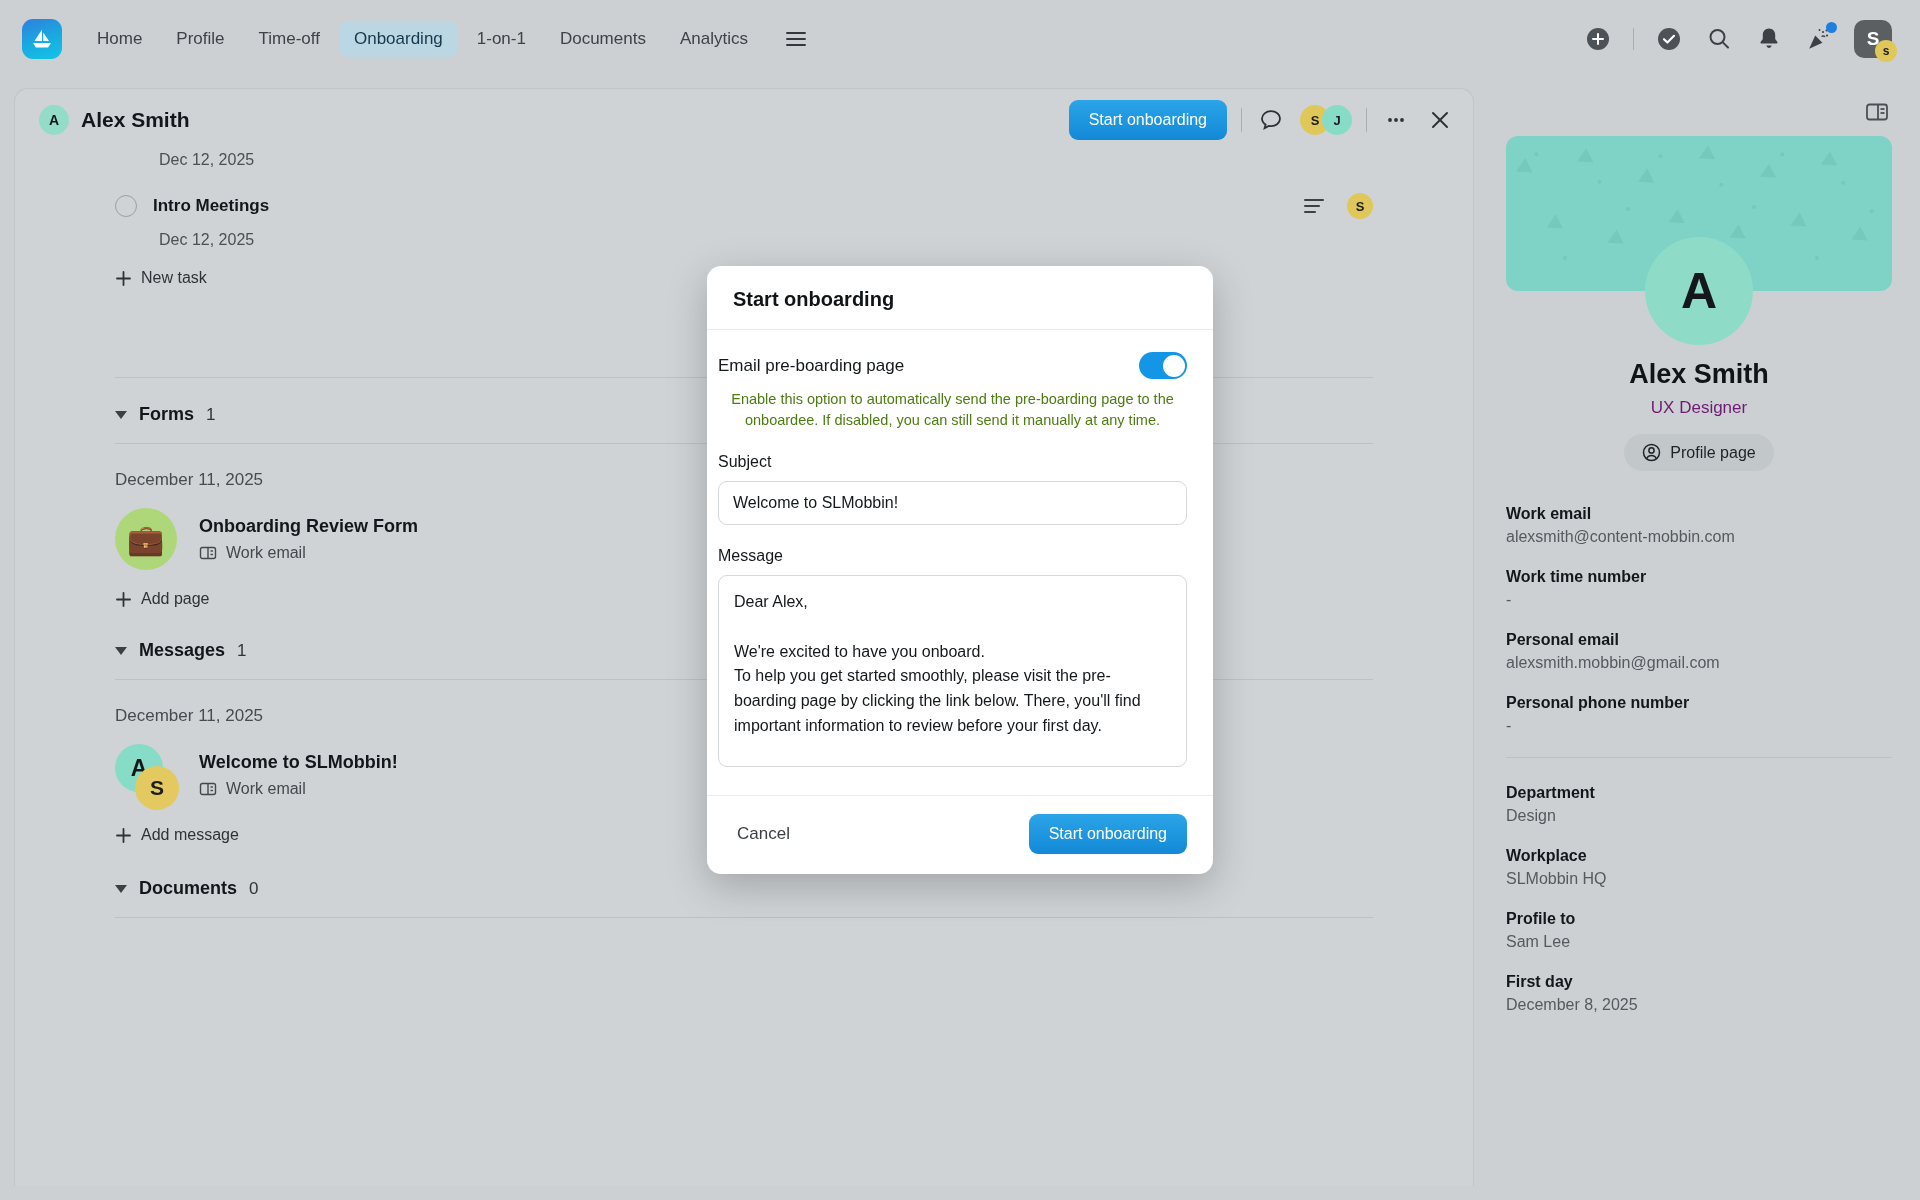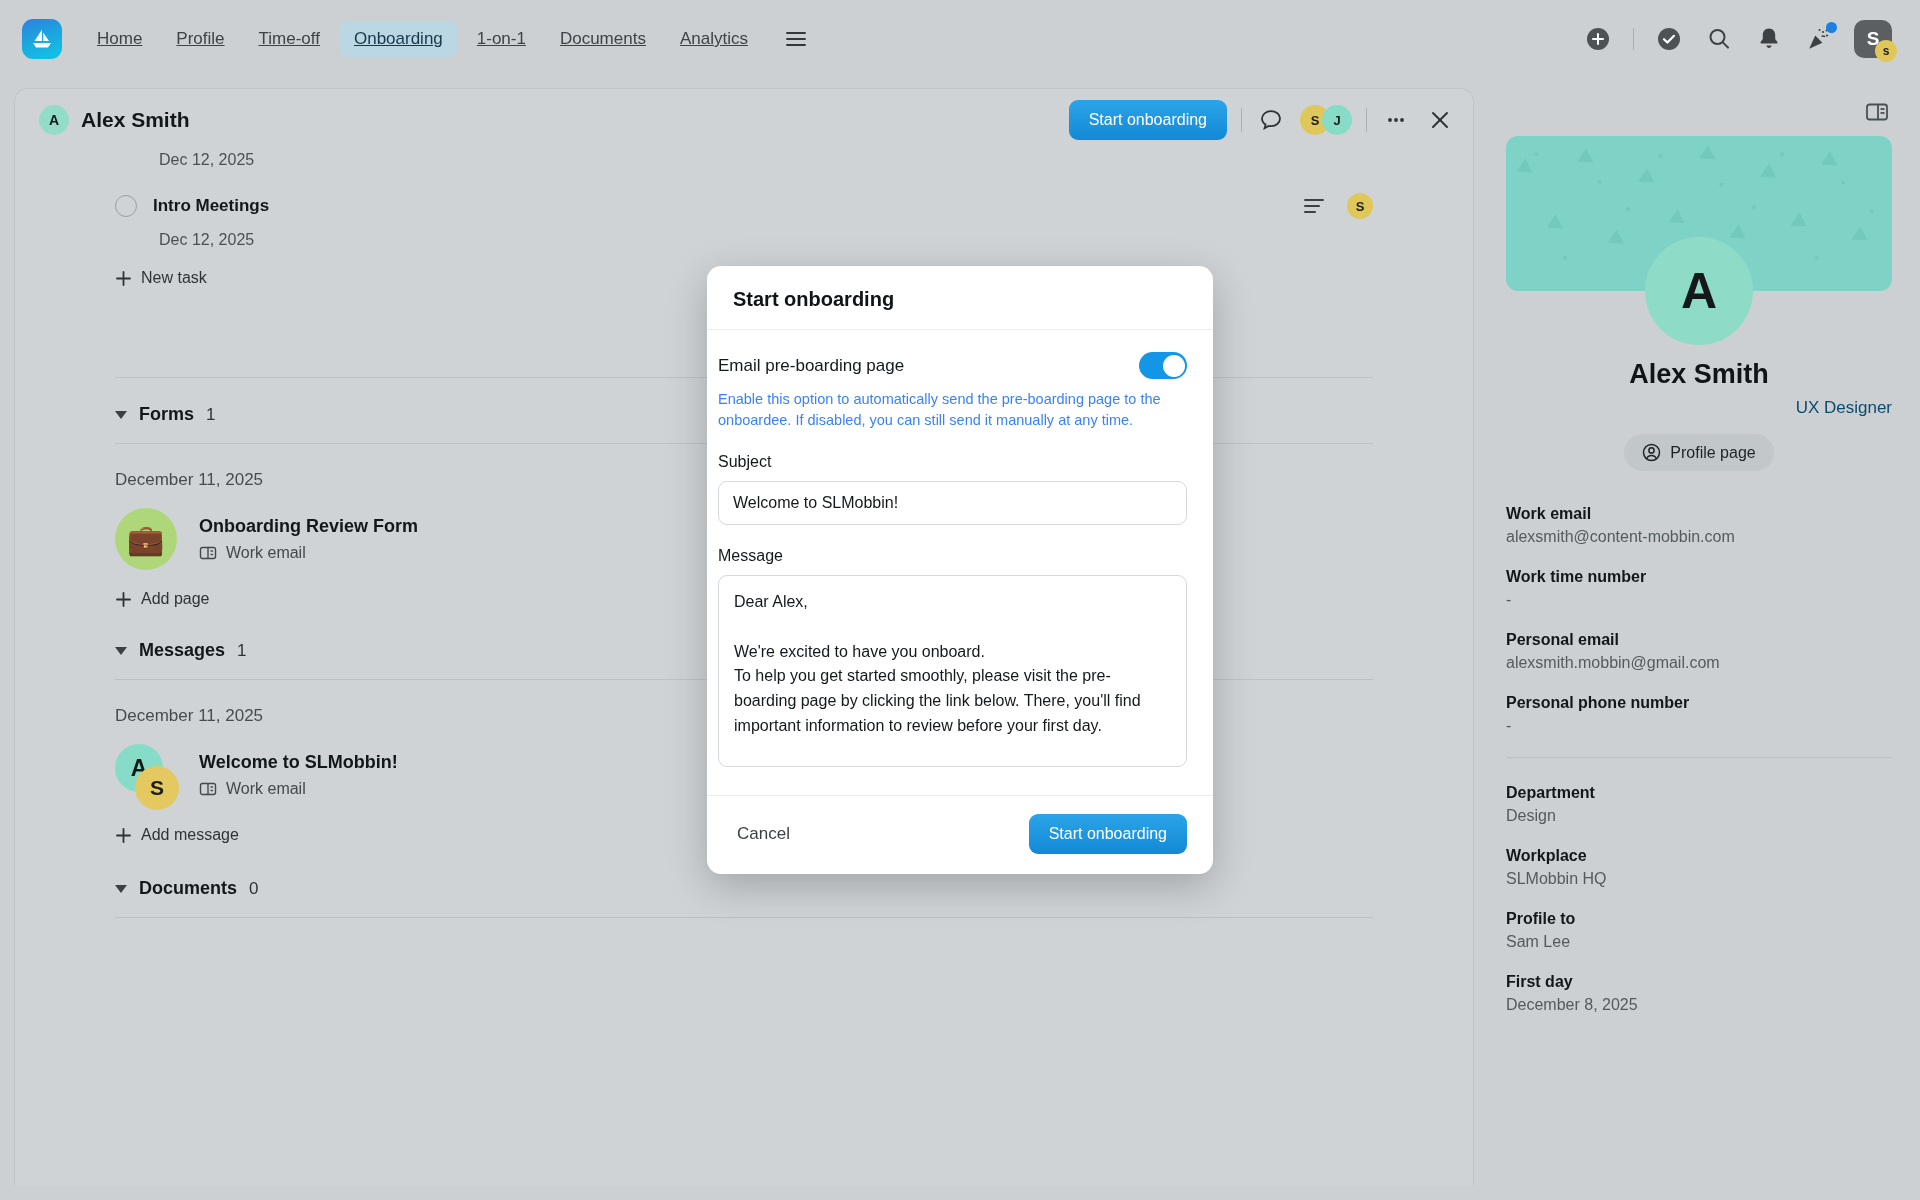--- a/index.html
+++ b/index.html
@@ -18,21 +18,21 @@
   }
   .logo {
     width: 40px; height: 40px; border-radius: 11px;
     background: linear-gradient(160deg, #2f7fe0 0%, #1aa8df 50%, #12c5e8 100%);
     display: flex; align-items: center; justify-content: center;
     margin-right: 20px; flex: 0 0 auto;
   }
   .nav-items { display: flex; align-items: center; gap: 4px; }
   .nav-item {
     font-size: 17px; color: #3d4348; padding: 8px 15px;
-    border-radius: 9px; white-space: nowrap; cursor: pointer; text-decoration: underline;
+    border-radius: 9px; white-space: nowrap; cursor: pointer;
   }
   .nav-item.active { background: #bcd7e4; color: #16384c; font-weight: 400; }
   .nav-burger {
     margin-left: 12px; width: 34px; height: 34px; display: flex;
     align-items: center; justify-content: center; cursor: pointer;
   }
   .nav-right {
     margin-left: auto; display: flex; align-items: center; gap: 20px;
     padding-right: 6px;
   }
@@ -155,21 +155,21 @@
   }
   .cover .pattern { position: absolute; inset: 0; opacity: .22; }
   .prof-avatar {
     width: 108px; height: 108px; border-radius: 50%; background: #8edcc8;
     display: flex; align-items: center; justify-content: center;
     font-size: 50px; font-weight: bold; color: #14181b;
     margin: -54px auto 0 auto; position: relative; z-index: 2;
   }
   .prof-name { text-align: center; font-size: 27px; font-weight: bold;
                color: #0f1417; margin-top: 14px; }
-  .prof-role { text-align: right; font-size: 17px; color: #0c4a6e; margin-top: 8px; }
+  .prof-role { text-align: center; font-size: 17px; color: #701a75; margin-top: 8px; }
   .profile-btn {
     display: flex; align-items: center; gap: 9px; margin: 16px auto 0 auto;
     background: #c2c7ca; border-radius: 20px; padding: 9px 18px;
     font-size: 16px; color: #1e2326; width: fit-content;
     border: none; cursor: pointer; font-family: inherit;
   }
   .field-list { margin-top: 34px; }
   .field { margin-bottom: 22px; }
   .field-label { font-size: 16px; font-weight: bold; color: #12171b; }
   .field-value { font-size: 16px; color: #545a5e; margin-top: 5px; }
@@ -188,21 +188,21 @@
   .toggle-row { display: flex; align-items: center; justify-content: space-between; }
   .toggle-label { font-size: 17px; color: #14191c; }
   .switch {
     width: 48px; height: 27px; border-radius: 14px; background: #1496e6;
     position: relative; cursor: pointer; flex: 0 0 auto;
   }
   .switch .knob {
     position: absolute; top: 2.5px; right: 2.5px; width: 22px; height: 22px;
     border-radius: 50%; background: #fff;
   }
-  .toggle-desc { font-size: 14.5px; color: #3b82f6; line-height: 1.45; margin-top: 10px; }
+  .toggle-desc { font-size: 14.5px; color: #4d7c0f; line-height: 1.45; margin-top: 10px; text-align: center; }
   .field-title { font-size: 16px; color: #14191c; margin: 22px 0 10px 0; }
   .text-input {
     width: 100%; border: 1px solid #d5d9dc; border-radius: 9px;
     padding: 12px 14px; font-size: 16px; color: #14191c;
     font-family: inherit; outline: none; background: #fff;
   }
   .text-area {
     width: 100%; height: 192px; border: 1px solid #d5d9dc; border-radius: 9px;
     padding: 14px 15px; font-size: 16px; color: #14191c;
     font-family: inherit; outline: none; resize: none; line-height: 1.55;

